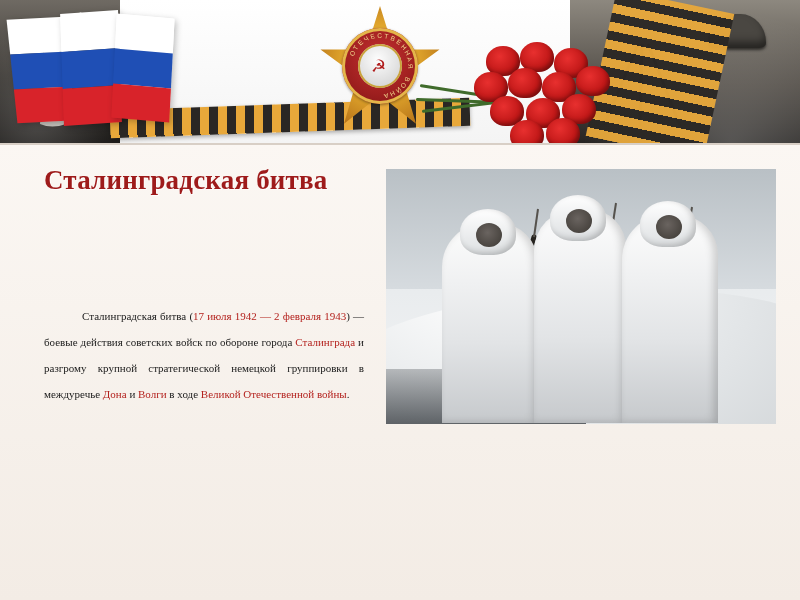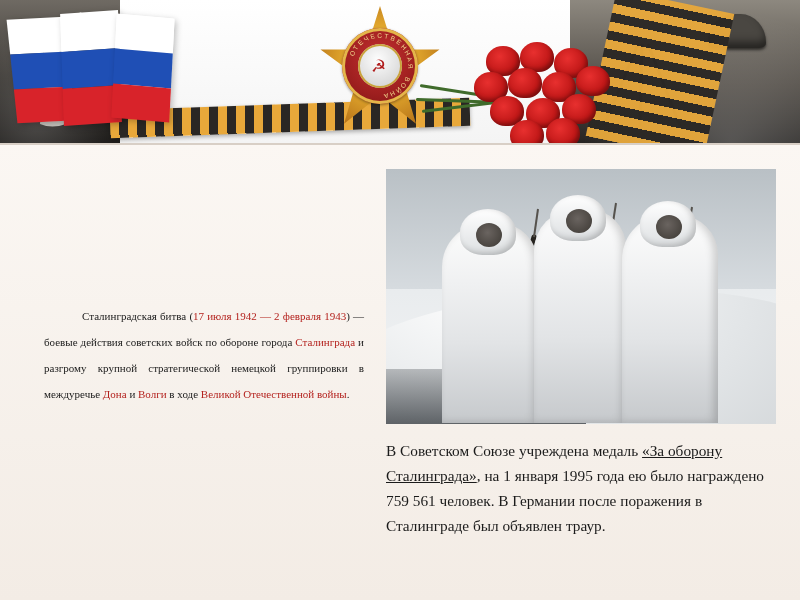--- a/index.html
+++ b/index.html
@@ -343,20 +343,21 @@
       <div class="carn" style="left:96px; top:58px"></div>
       <div class="carn" style="left:132px; top:54px"></div>
       <div class="carn" style="left:80px; top:80px"></div>
       <div class="carn" style="left:116px; top:78px"></div>
     </div>
   </div>
 
   <div class="body">
     <div class="thin-rule"></div>
 
+    <div class="title">Сталинградская битва</div>
 
     <div class="para-left">
       <span>Сталинградская битва (</span><span class="hl">17 июля 1942 — 2 февраля 1943</span><span>) — боевые действия советских войск по обороне города </span><span class="hl">Сталинграда</span><span> и разгрому крупной стратегической немецкой группировки в междуречье </span><span class="hl">Дона</span><span> и </span><span class="hl">Волги</span><span> в ходе </span><span class="hl">Великой Отечественной войны</span><span>.</span>
     </div>
 
     <div class="photo">
       <div class="sky"></div>
       <div class="snowhill"></div>
       <div class="shadow-l"></div>
 
@@ -379,17 +380,14 @@
 
       <div class="hood" style="left:74px; top:40px"></div>
       <div class="hood" style="left:164px; top:26px"></div>
       <div class="hood" style="left:254px; top:32px"></div>
 
       <div class="face" style="left:90px; top:54px"></div>
       <div class="face" style="left:180px; top:40px"></div>
       <div class="face" style="left:270px; top:46px"></div>
     </div>
 
-    <div class="para-right">
-      <span>В Советском Союзе учреждена медаль </span><span class="link">«За оборону Сталинграда»</span><span>, на 1 января 1995 года ею было награждено 759 561 человек. В Германии после поражения в Сталинграде был объявлен траур.</span>
-    </div>
   </div>
 </div>
 
 </body></html>

